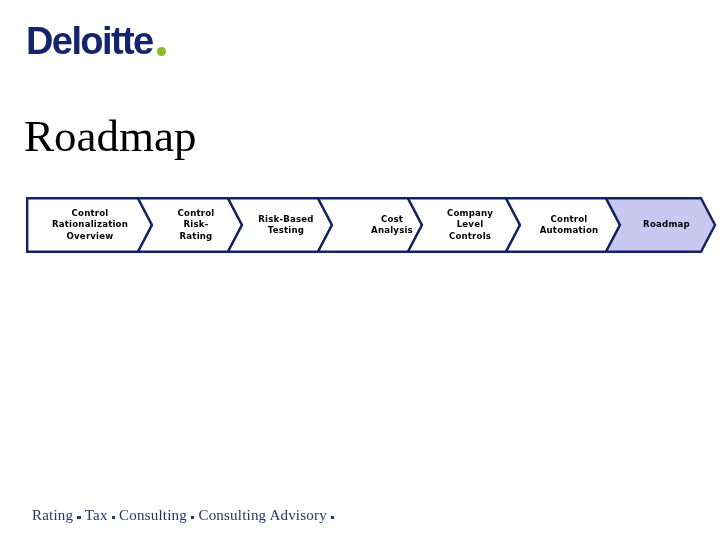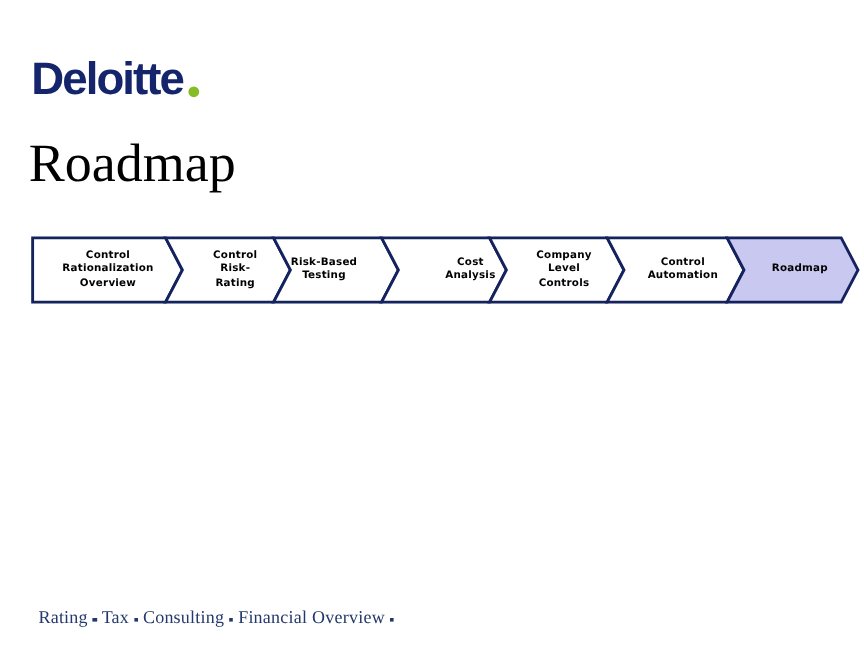--- a/index.html
+++ b/index.html
@@ -18,21 +18,20 @@
   }
 
   
   .logo-block {
     position: absolute;
     left: 26px;
     top: 22px;
     display: flex;
     align-items: flex-end;
     line-height: 1;
-    margin-top: 25px;
   }
   .logo-word {
     font-family: "Liberation Sans", sans-serif;
     font-weight: bold;
     font-size: 38px;
     letter-spacing: -1.6px;
     color: #14256B;
     line-height: 1;
   }
   .logo-dot {
@@ -143,33 +142,33 @@
         <path d="M 580 1.2 L 675 1.2 L 689 28 L 675 54.8 L 580 54.8 L 594 28 Z" class="chev-shape highlight"></path>
       </g>
   </svg>
   <div id="chev-labels">
       <div class="chev-label" style="left: 4px; width: 120px;">
         <span>Control<br>Rationalization<br>Overview</span>
       </div>
       <div class="chev-label" style="left: 126px; width: 88px;">
         <span>Control<br>Risk-<br>Rating</span>
       </div>
-      <div class="chev-label" style="left: 200px; width: 88px; justify-content: center;">
+      <div class="chev-label" style="left: 216px; width: 88px; justify-content: center;">
         <span>Risk-Based<br>Testing</span>
       </div>
       <div class="chev-label" style="left: 322px; width: 88px;">
         <span>Cost<br>Analysis</span>
       </div>
       <div class="chev-label" style="left: 396px; width: 96px;">
         <span>Company<br>Level<br>Controls</span>
       </div>
       <div class="chev-label" style="left: 494px; width: 98px;">
         <span>Control<br>Automation</span>
       </div>
       <div class="chev-label" style="left: 594px; width: 93px;">
         <span>Roadmap</span>
       </div>
     </div>
 </div>
 
 <div class="footer-tagline">
-  <span id="footer-content"><span class="seg">Rating</span><span class="footer-sep"></span><span class="seg">Tax</span><span class="footer-sep"></span><span class="seg">Consulting</span><span class="footer-sep"></span><span class="seg">Financial Overview</span><span class="footer-sep"></span></span>
+  <span id="footer-content"><span class="seg">Rating</span><span class="footer-sep"></span><span class="seg">Tax</span><span class="footer-sep"></span><span class="seg">Consulting</span><span class="footer-sep"></span><span class="seg">Consulting Advisory</span><span class="footer-sep"></span></span>
 </div>
 
 </body></html>

